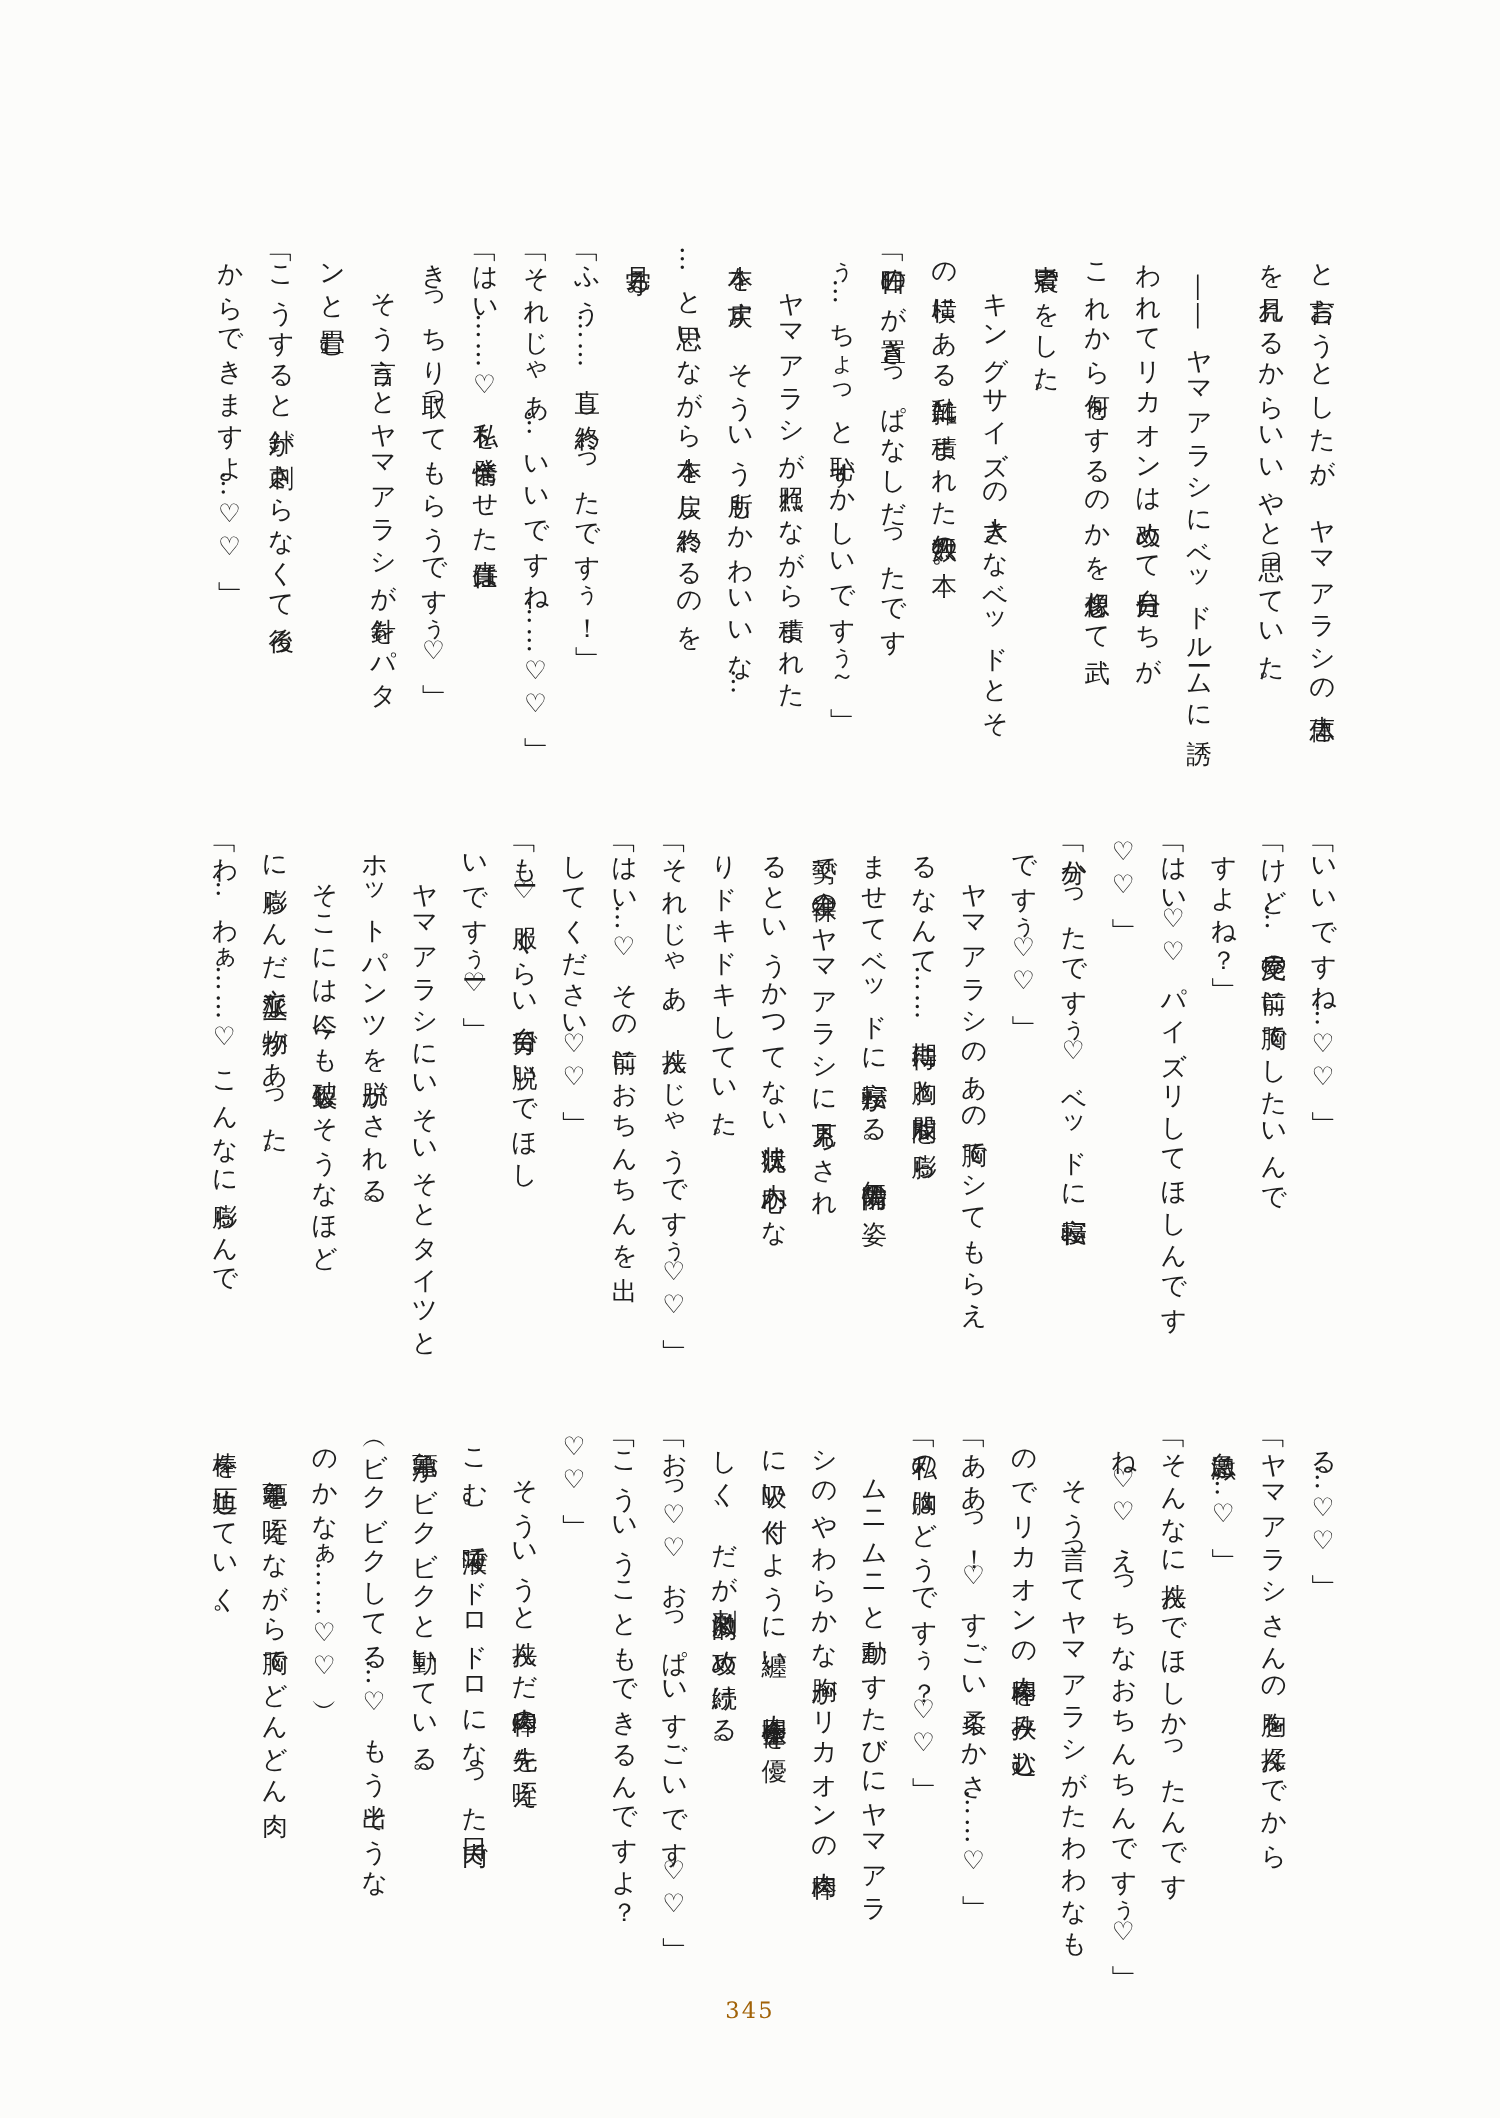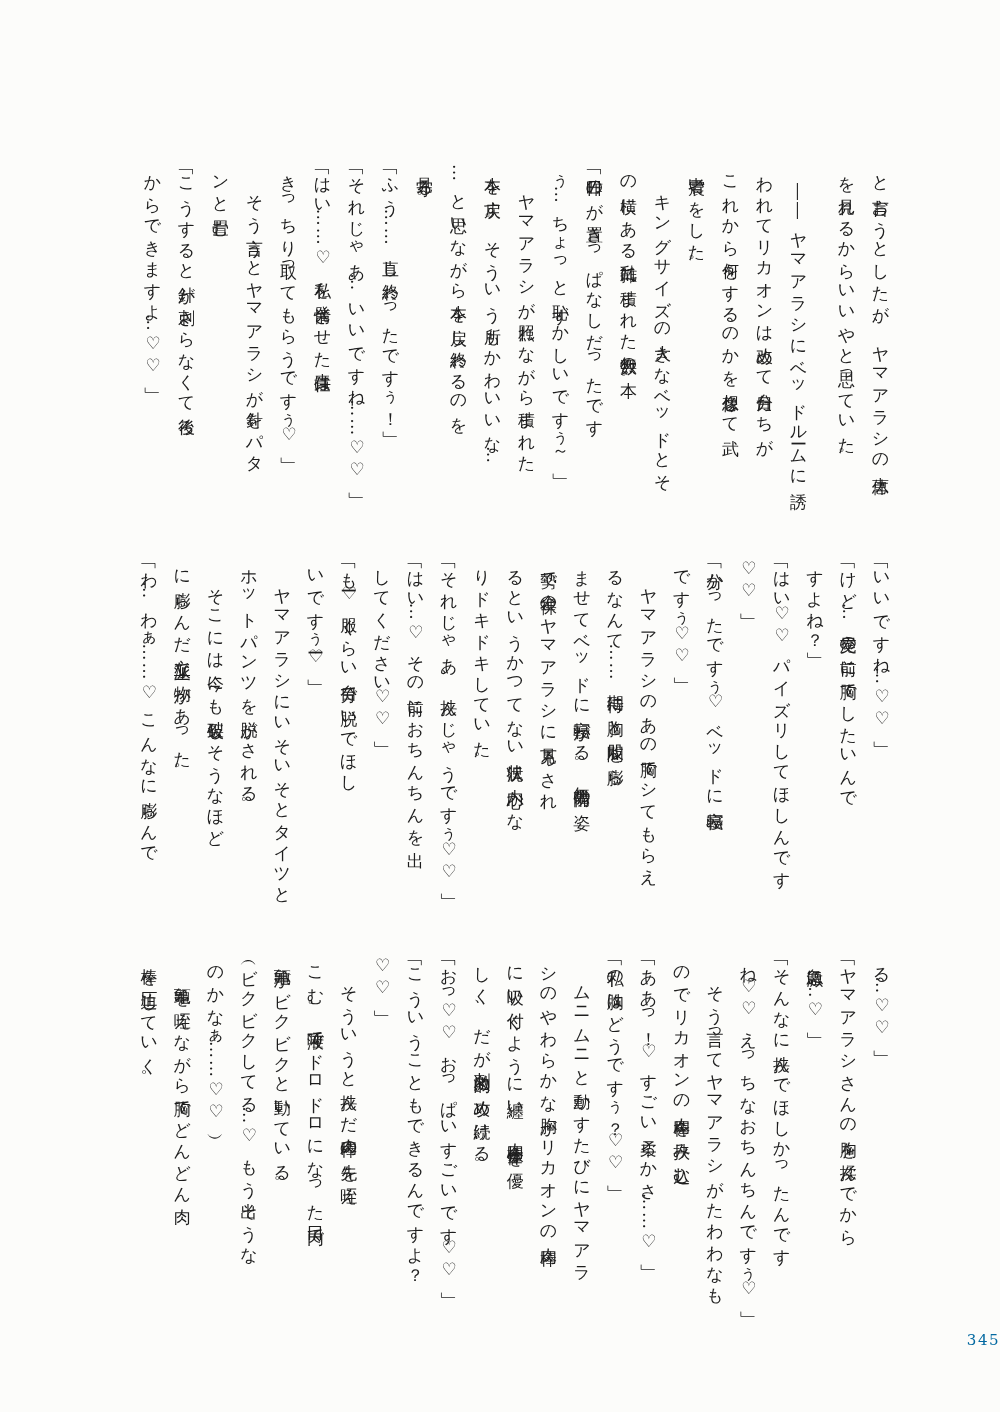--- a/index.html
+++ b/index.html
@@ -27,24 +27,24 @@
   #band1{top:164px;height:344px;}
   #band2{top:558px;height:342px;}
   #band3{top:955px;height:348px;}
   #band1 .col{line-height:34px;}
   #band2 .col,#band3 .col{line-height:33.3px;}
   .col.indent{padding-top:19px;}
   .col.gap{margin-right:14px;}
   .page-number{
     position:absolute;
     top:1331px;left:0;width:100%;
-    text-align:right;
+    text-align:center;
     font-size:15px;
     letter-spacing:1.5px;
-    color:#0369a1;
+    color:#a16207;
   }
 </style>
 </head>
 <body>
 
 <div class="page" style="background: rgb(252, 252, 250); color: rgb(30, 30, 30);">
   <div class="band" id="band1">
       <div class="col">と言おうとしたが、ヤマアラシの恵体</div>
       <div class="col">を見れるからいいやと思っていた。</div>
       <div class="col indent gap">――ヤマアラシにベッドルームに誘</div>

